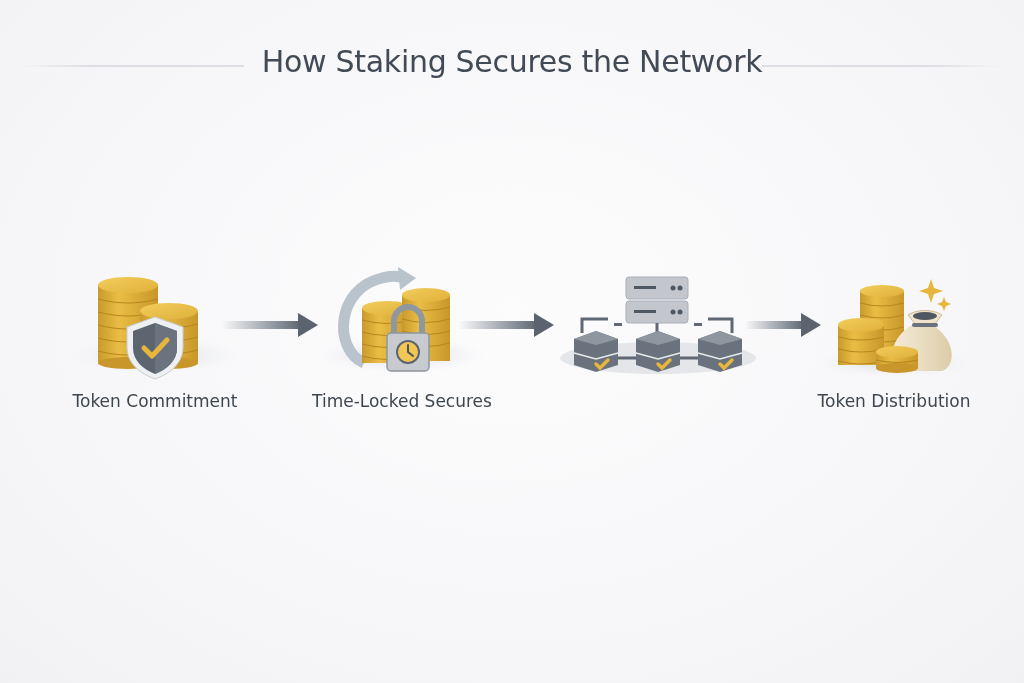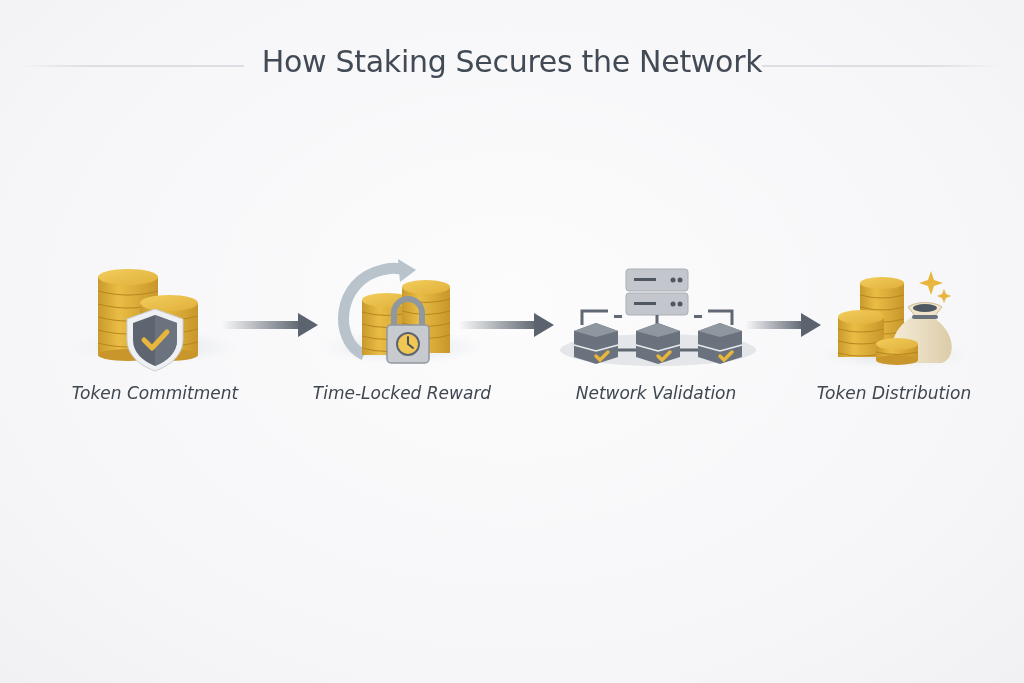--- a/index.html
+++ b/index.html
@@ -7,21 +7,21 @@
     width:1024px; height:683px; overflow:hidden;
     background: radial-gradient(ellipse at 50% 45%, #fcfcfd 0%, #f6f6f8 70%, #f1f1f4 100%);
     font-family: "DejaVu Sans", sans-serif;
     position:relative;
   }
   .title-row { position:absolute; top:42px; left:0; width:1024px; height:40px; }
   .title-line { position:absolute; top:23px; height:2px; background:linear-gradient(90deg, rgba(220,222,228,0), #dcdee4 30%, #dcdee4); }
   .title-line.left { left:20px; width:224px; }
   .title-line.right { left:762px; width:240px; background:linear-gradient(90deg, #dcdee4, #dcdee4 70%, rgba(220,222,228,0)); }
   .title { position:absolute; left:0; width:1024px; top:0; text-align:center; font-size:30px; color:#424a55; letter-spacing:-0.3px; line-height:40px; }
-  .step { position:absolute; top:255px; width:200px; height:160px;font-style:italic; }
+  .step { position:absolute; top:263px; width:200px; height:160px; }
   .step svg { position:absolute; left:0; top:0; }
   .step-label { position:absolute; top:128px; left:-20px; width:240px; text-align:center; font-size:17px; color:#3e4650; }
   .arrow { position:absolute; top:310px; height:30px; }
 </style>
 </head>
 <body>
 
 <div class="title-row">
   <div class="title-line left"></div>
   <div class="title">How Staking Secures the Network</div>
@@ -121,21 +121,21 @@
       </g>
       <ellipse cx="124" cy="32" rx="24" ry="7" fill="url(#goldTop)"></ellipse>
     </g>
     <g>
       <path d="M92 72 v-14 a14 14 0 0 1 28 0 v14" stroke="#8f979f" stroke-width="6" fill="none"></path>
       <rect x="85" y="70" width="42" height="38" rx="4" fill="#c7cbd0" stroke="#8f979f" stroke-width="1.5"></rect>
       <circle cx="106" cy="89" r="11" fill="#f0c655" stroke="#5d6670" stroke-width="2"></circle>
       <path d="M106 82 v7 l5 4" stroke="#4a525c" stroke-width="2" fill="none" stroke-linecap="round"></path>
     </g>
   </svg>
-  <div class="step-label">Time-Locked Reward</div>
+  <div class="step-label">Time-Locked Secures</div>
 </div>
 
 <svg class="arrow" width="100" height="30" style="left:458px;">
   <rect x="0" y="11" width="78" height="8" fill="url(#arrowGrad)"></rect>
   <path d="M76 3 L96 15 L76 27 z" fill="#5a636e"></path>
 </svg>
 
 <div class="step" style="left:556px;">
   <svg width="200" height="125">
     <ellipse cx="102" cy="95" rx="98" ry="16" fill="#e4e6ea"></ellipse>
@@ -170,21 +170,20 @@
       <path d="M80 90 l22 6 l22 -6" stroke="#e8eaed" stroke-width="1.5" fill="none"></path>
       <path d="M102 101 l4 4 l8 -8" stroke="#e8b53d" stroke-width="3.5" fill="none" stroke-linecap="round"></path>
     </g>
     <g>
       <path d="M142 76 l22 -8 l22 8 v26 l-22 7 l-22 -7 z" fill="#6a737d"></path>
       <path d="M142 76 l22 -8 l22 8 l-22 6 z" fill="#8e969f"></path>
       <path d="M142 90 l22 6 l22 -6" stroke="#e8eaed" stroke-width="1.5" fill="none"></path>
       <path d="M164 101 l4 4 l8 -8" stroke="#e8b53d" stroke-width="3.5" fill="none" stroke-linecap="round"></path>
     </g>
   </svg>
-  <div class="step-label">Network Validation</div>
 </div>
 
 <svg class="arrow" width="80" height="30" style="left:745px;">
   <rect x="0" y="11" width="58" height="8" fill="url(#arrowGrad)"></rect>
   <path d="M56 3 L76 15 L56 27 z" fill="#5a636e"></path>
 </svg>
 
 <div class="step" style="left:794px;">
   <svg width="200" height="125">
     <ellipse cx="100" cy="100" rx="78" ry="14" fill="url(#shadowGrad)"></ellipse>

